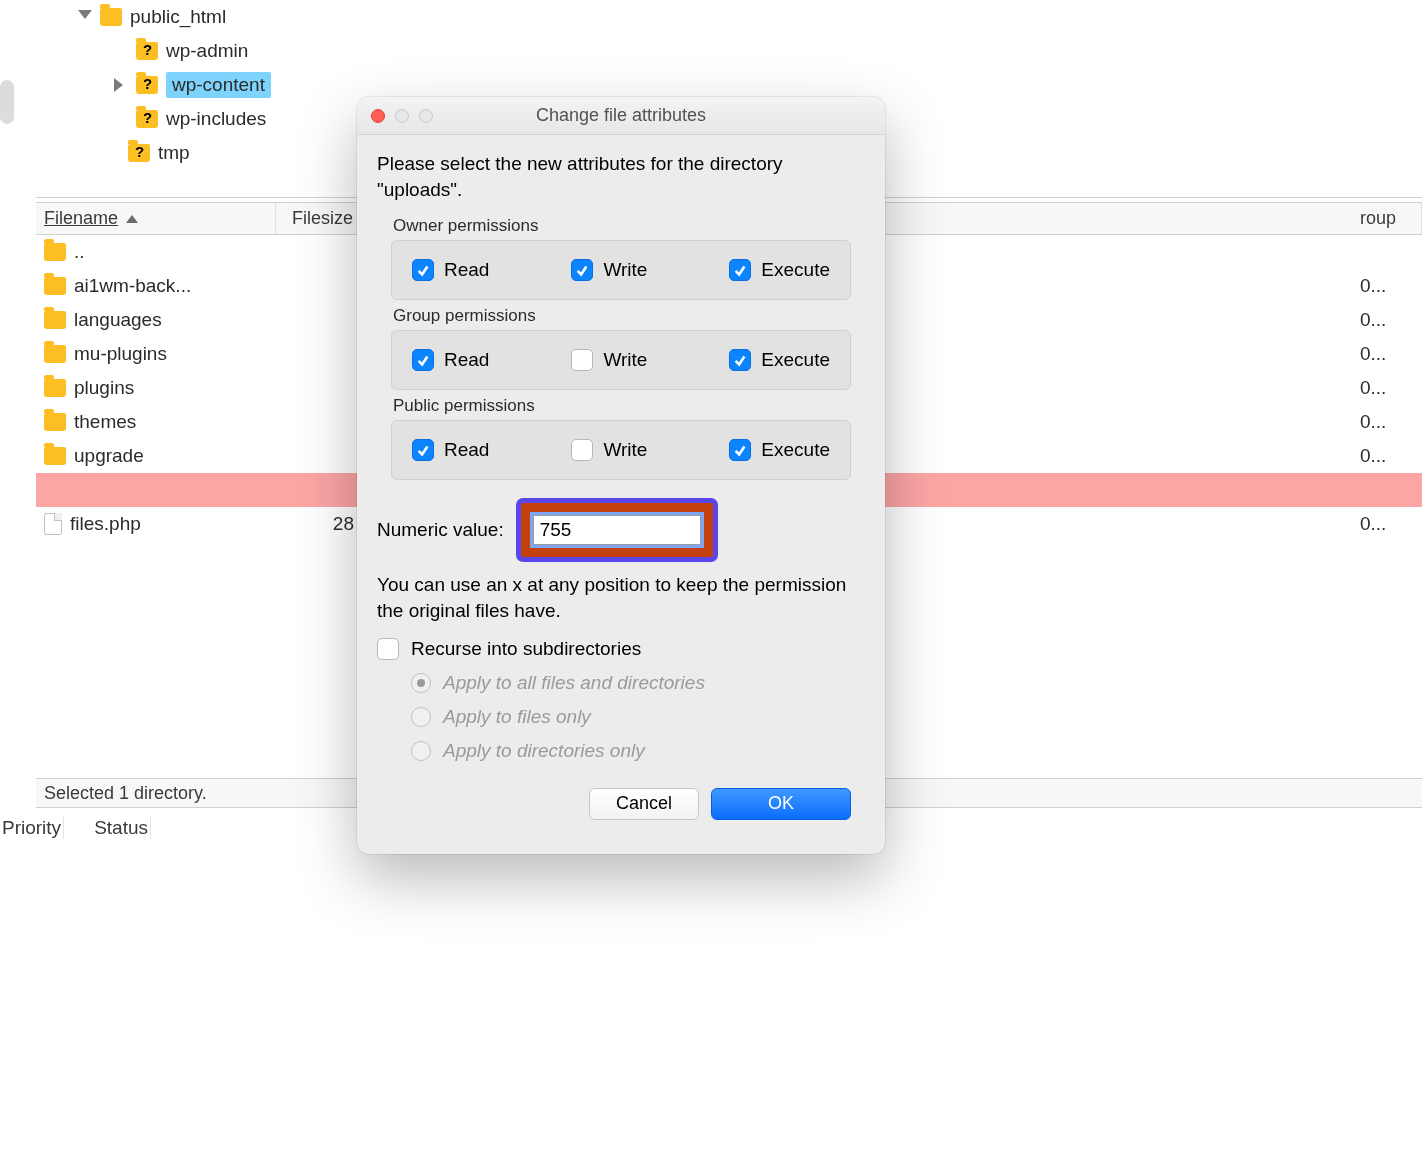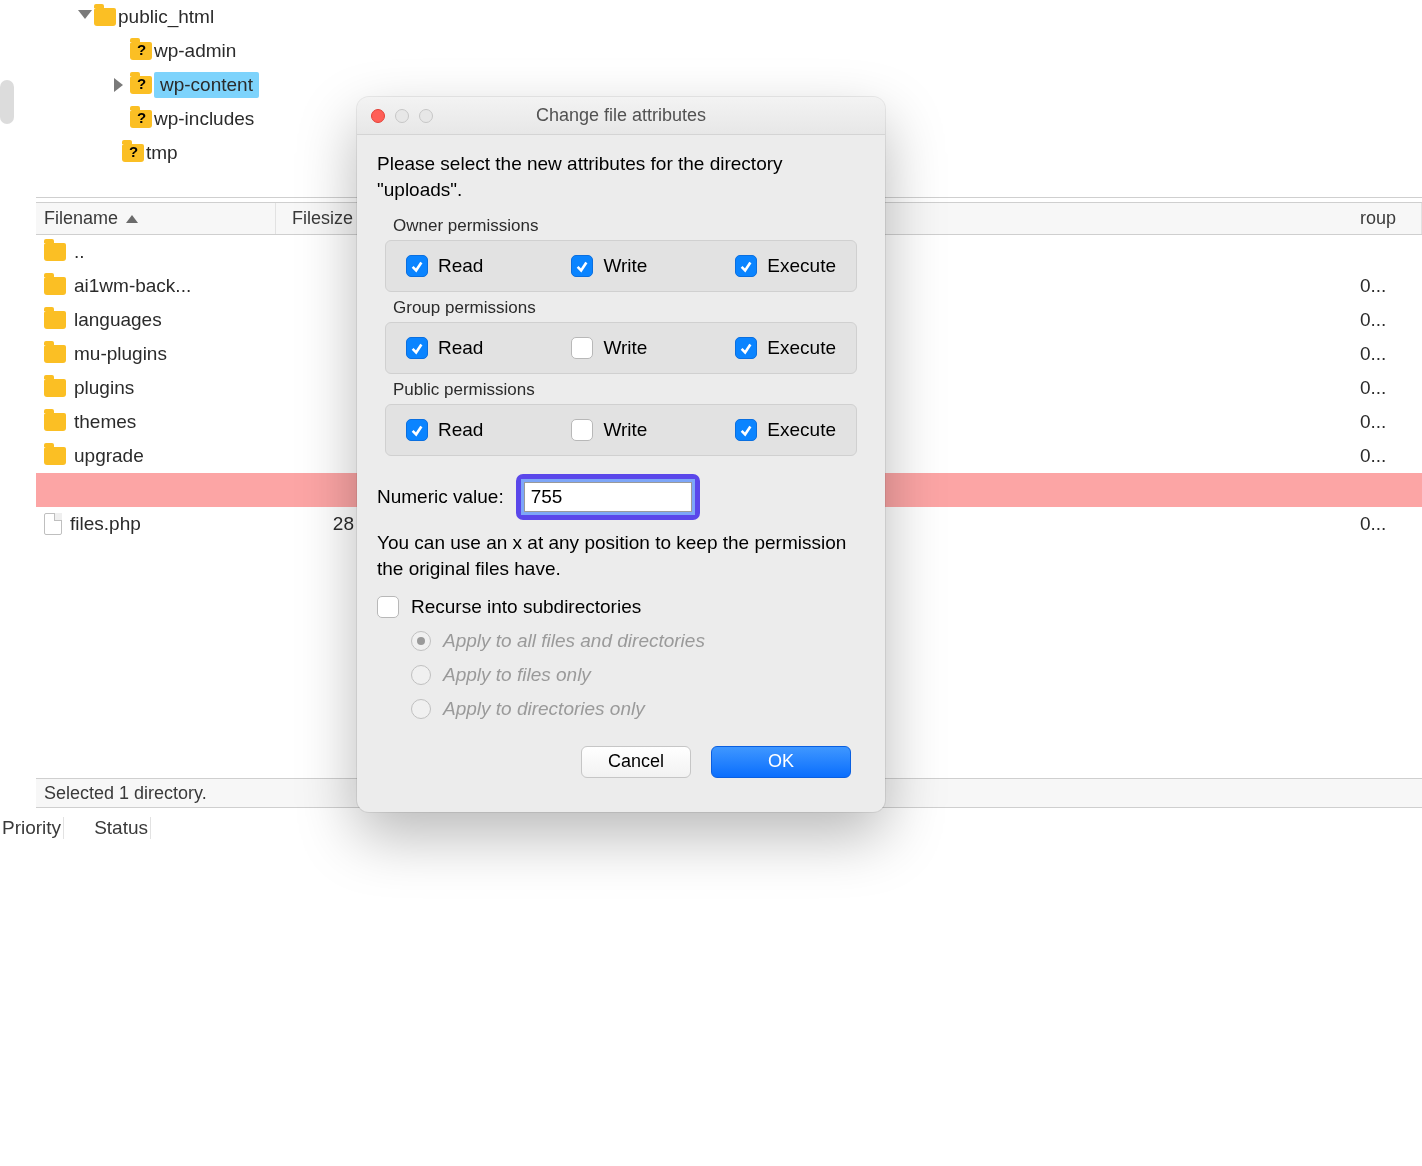--- a/index.html
+++ b/index.html
@@ -30,21 +30,21 @@
     width: 1386px;
     height: 198px;
     border-bottom: 1px solid #cfcfcf;
   }
   .tree-row {
     display: flex;
     align-items: center;
     height: 34px;
     font-size: 19px;
     color: #2b2b2b;
-    gap: 2px;
+    gap: 8px;
   }
   .disclosure {
     width: 14px; height: 14px;
     display: inline-block;
   }
   .disclosure.down {
     border-left: 7px solid transparent;
     border-right: 7px solid transparent;
     border-top: 9px solid #7a7a7a;
   }
@@ -94,21 +94,21 @@
   .fl-header {
     display: flex;
     align-items: center;
     height: 32px;
     background: #f7f7f7;
     border-bottom: 1px solid #cfcfcf;
     font-size: 18px;
     color: #3a3a3a;
   }
   .fl-col { padding: 0 8px; border-right: 1px solid #e2e2e2; height: 100%; display:flex; align-items:center; }
-  .fl-col.name { width: 240px; gap: 8px; }
+  .fl-col.name { width: 240px; gap: 8px; text-decoration: underline; }
   .fl-col.size { width: 86px; justify-content: flex-end; }
   .fl-col.stretch { flex: 1 1 auto; border-right:none; min-width:520px; }
   .fl-col.group { width: 70px; border-right:1px solid #e2e2e2;}
   .sort-caret {
     width: 0; height: 0;
     border-left: 6px solid transparent;
     border-right: 6px solid transparent;
     border-bottom: 8px solid #6b6b6b;
   }
 
@@ -194,25 +194,25 @@
   .tl.min   { background:#e7e7e7; border:1px solid #c6c6c6;}
   .tl.max   { background:#e7e7e7; border:1px solid #c6c6c6;}
   .dlg-title {
     position:absolute; left:0; right:0; text-align:center;
     font-size: 18px; color: #525252;
   }
   .dlg-body { padding: 16px 14px 16px 14px; }
   .intro { font-size: 19px; line-height: 1.35; padding: 0 6px 8px 6px;}
   .section-label { font-size: 17px; color:#2b2b2b; padding: 6px 0 4px 22px; }
   .perm-box {
-    margin: 0 14px;
+    margin: 0 20px;
     background: #e2e2e2;
     border: 1px solid #d0d0d0;
     border-radius: 6px;
-    height: 52px;
+    height: 60px;
     display:flex; align-items:center;
     padding: 0 20px;
     gap: 0;
     justify-content: space-between;
   }
   .chk {
     display:flex; align-items:center; gap:10px;
     font-size: 19px;
   }
   .chkbox {
@@ -229,21 +229,21 @@
   .chkbox.checked svg { display:block; }
   .chkbox svg { display:none; width:14px; height:14px; stroke:#fff; stroke-width:3; fill:none;}
   .numrow {
     display:flex; align-items:center; gap:12px;
     padding: 18px 6px 4px 6px;
     font-size: 19px;
   }
   .numwrap {
     border: 5px solid #5a47ea;
     border-radius: 7px;
-    padding: 3px;
+    padding: 12px;
     background: #c2410c;
   }
   .numinput {
     width: 168px;
     height: 30px;
     font-size: 19px;
     padding: 2px 6px;
     border: 1px solid #9a9a9a;
     outline: 3px solid #7da6f8;
     background:#fff;
@@ -255,21 +255,21 @@
   .radio {
     width:20px; height:20px; border-radius:50%;
     border:1px solid #c0c0c0; background:#f0f0f0;
     display:flex; align-items:center; justify-content:center;
   }
   .radio.sel::after {
     content:""; width:8px; height:8px; border-radius:50%;
     background:#9a9a9a;
   }
   .dlg-buttons {
-    display:flex; justify-content:flex-end; gap:20px;
+    display:flex; justify-content:flex-end; gap:12px;
     padding: 10px 20px 18px 20px;
   }
   .btn {
     height: 32px;
     border-radius: 6px;
     font-size: 18px;
     padding: 0 26px;
     border: 1px solid #c6c6c6;
     background: linear-gradient(#ffffff,#f2f2f2);
     display:flex; align-items:center; justify-content:center;

